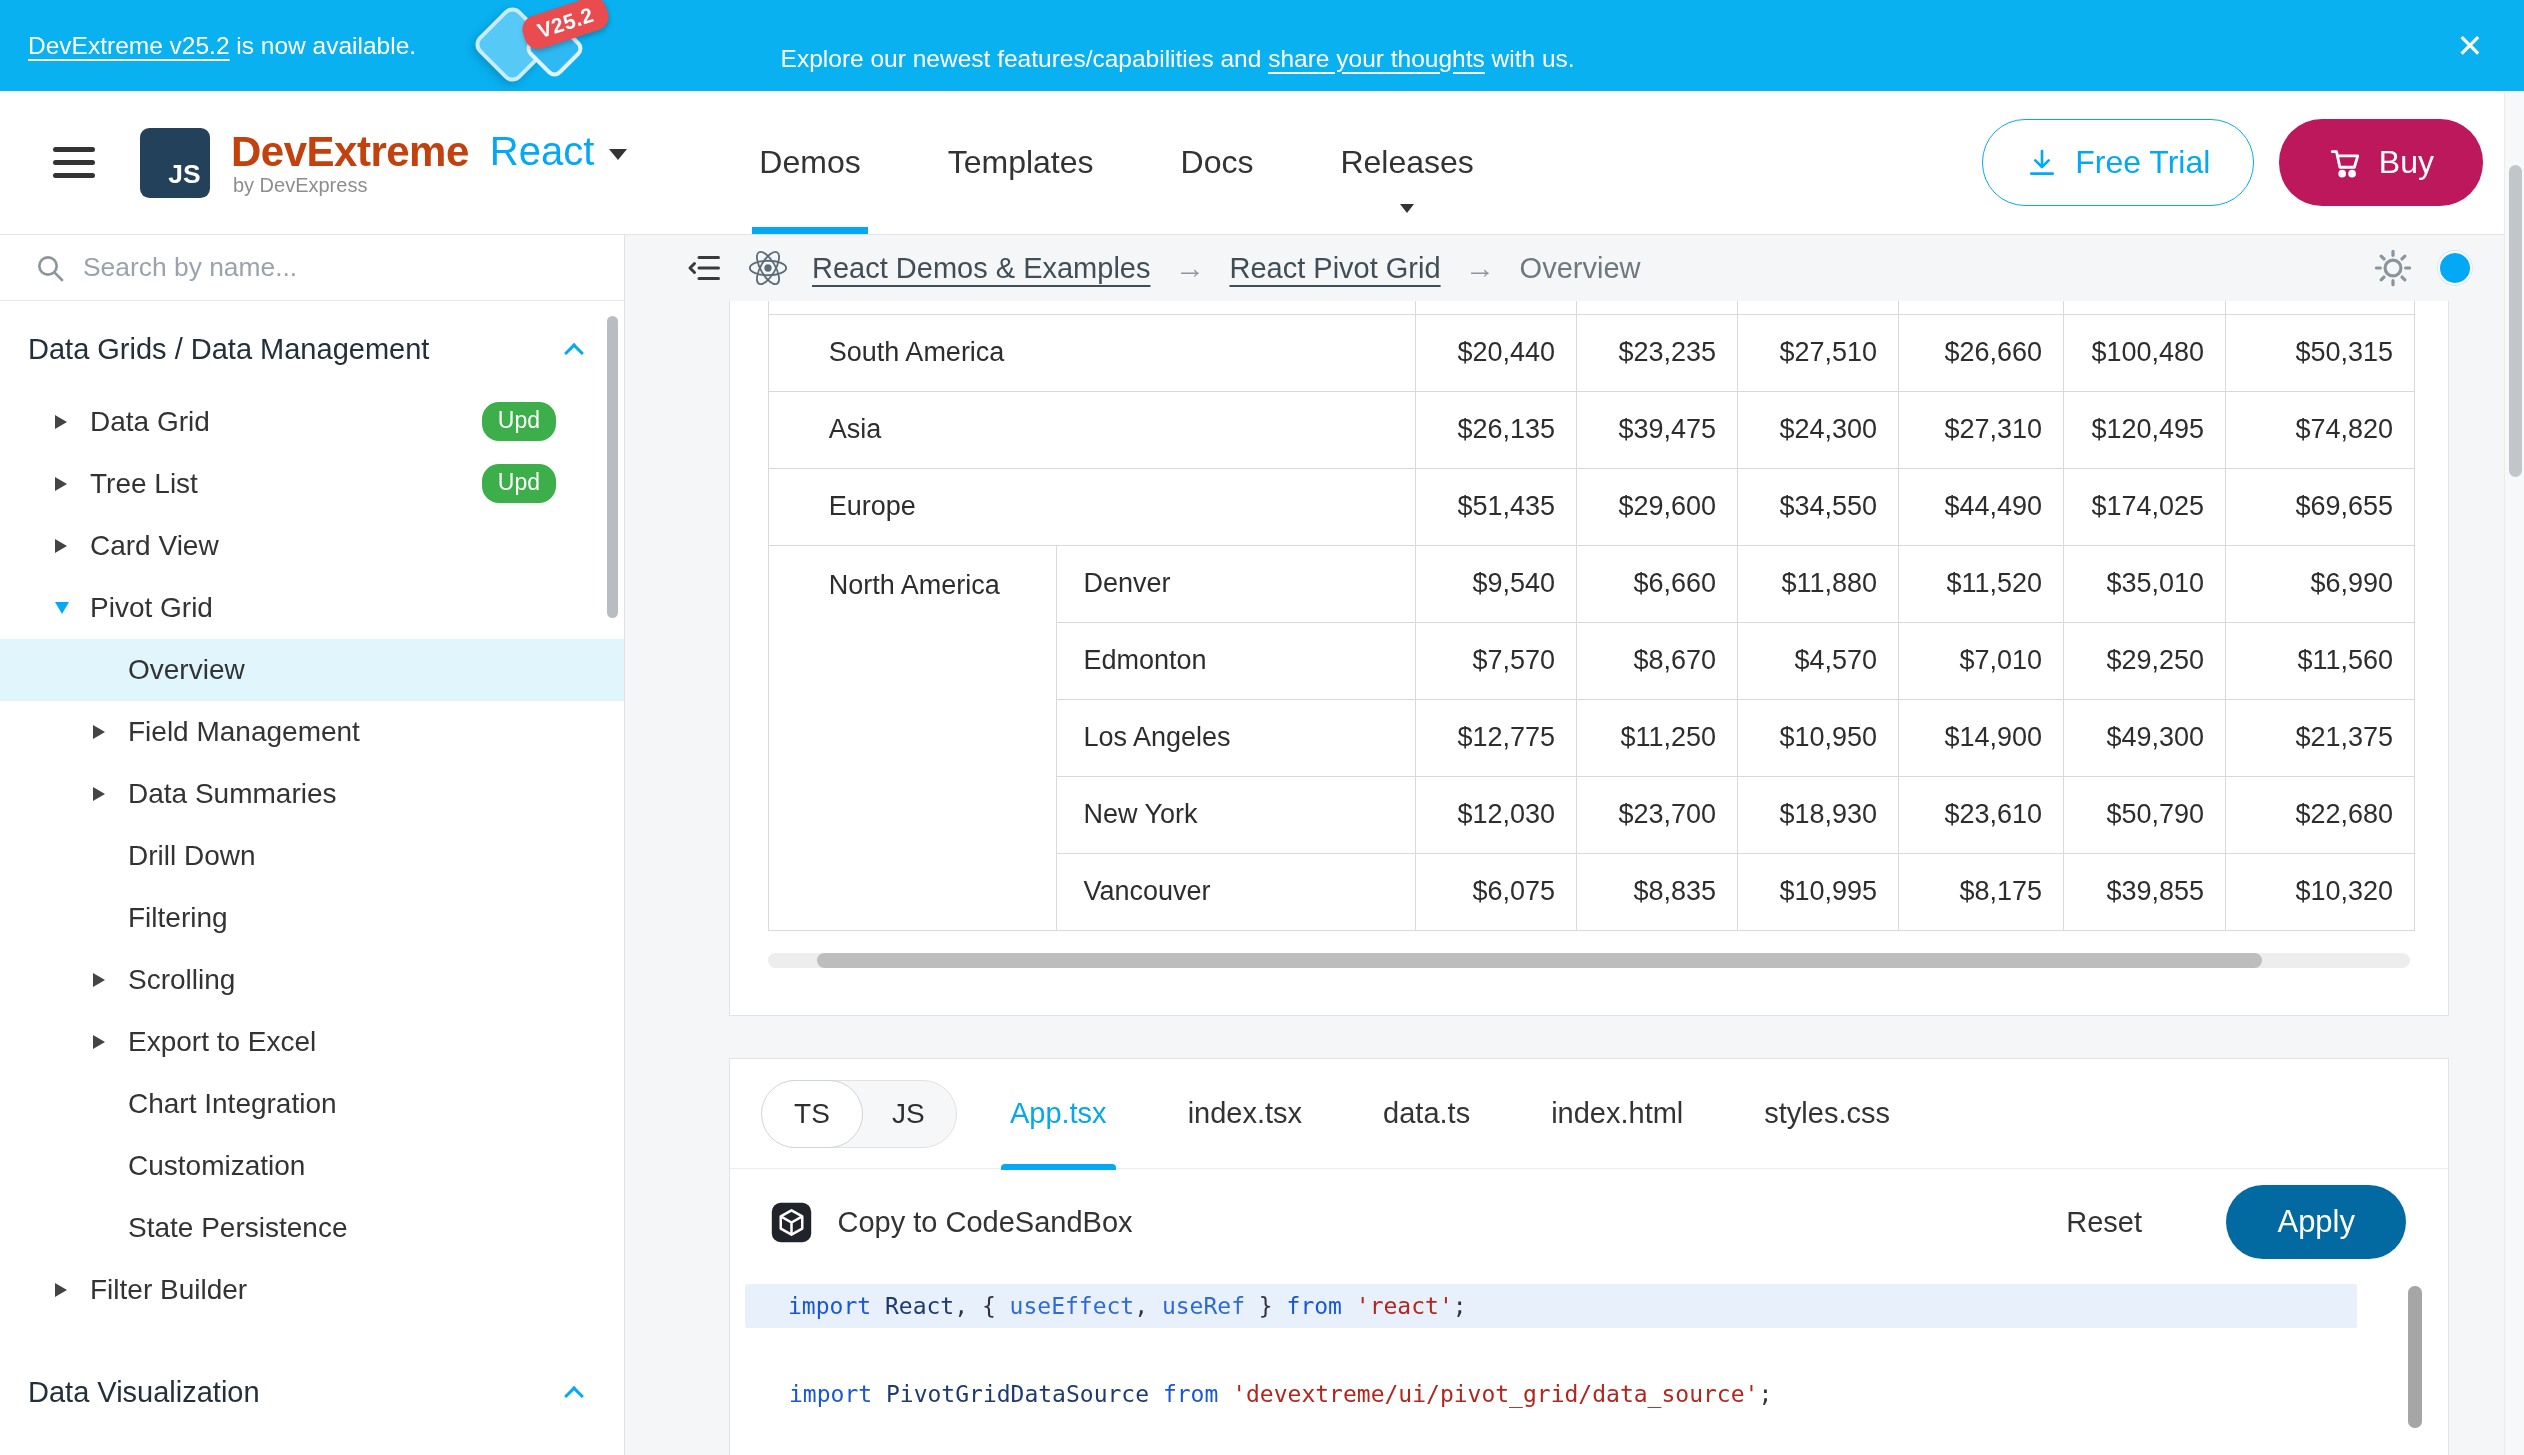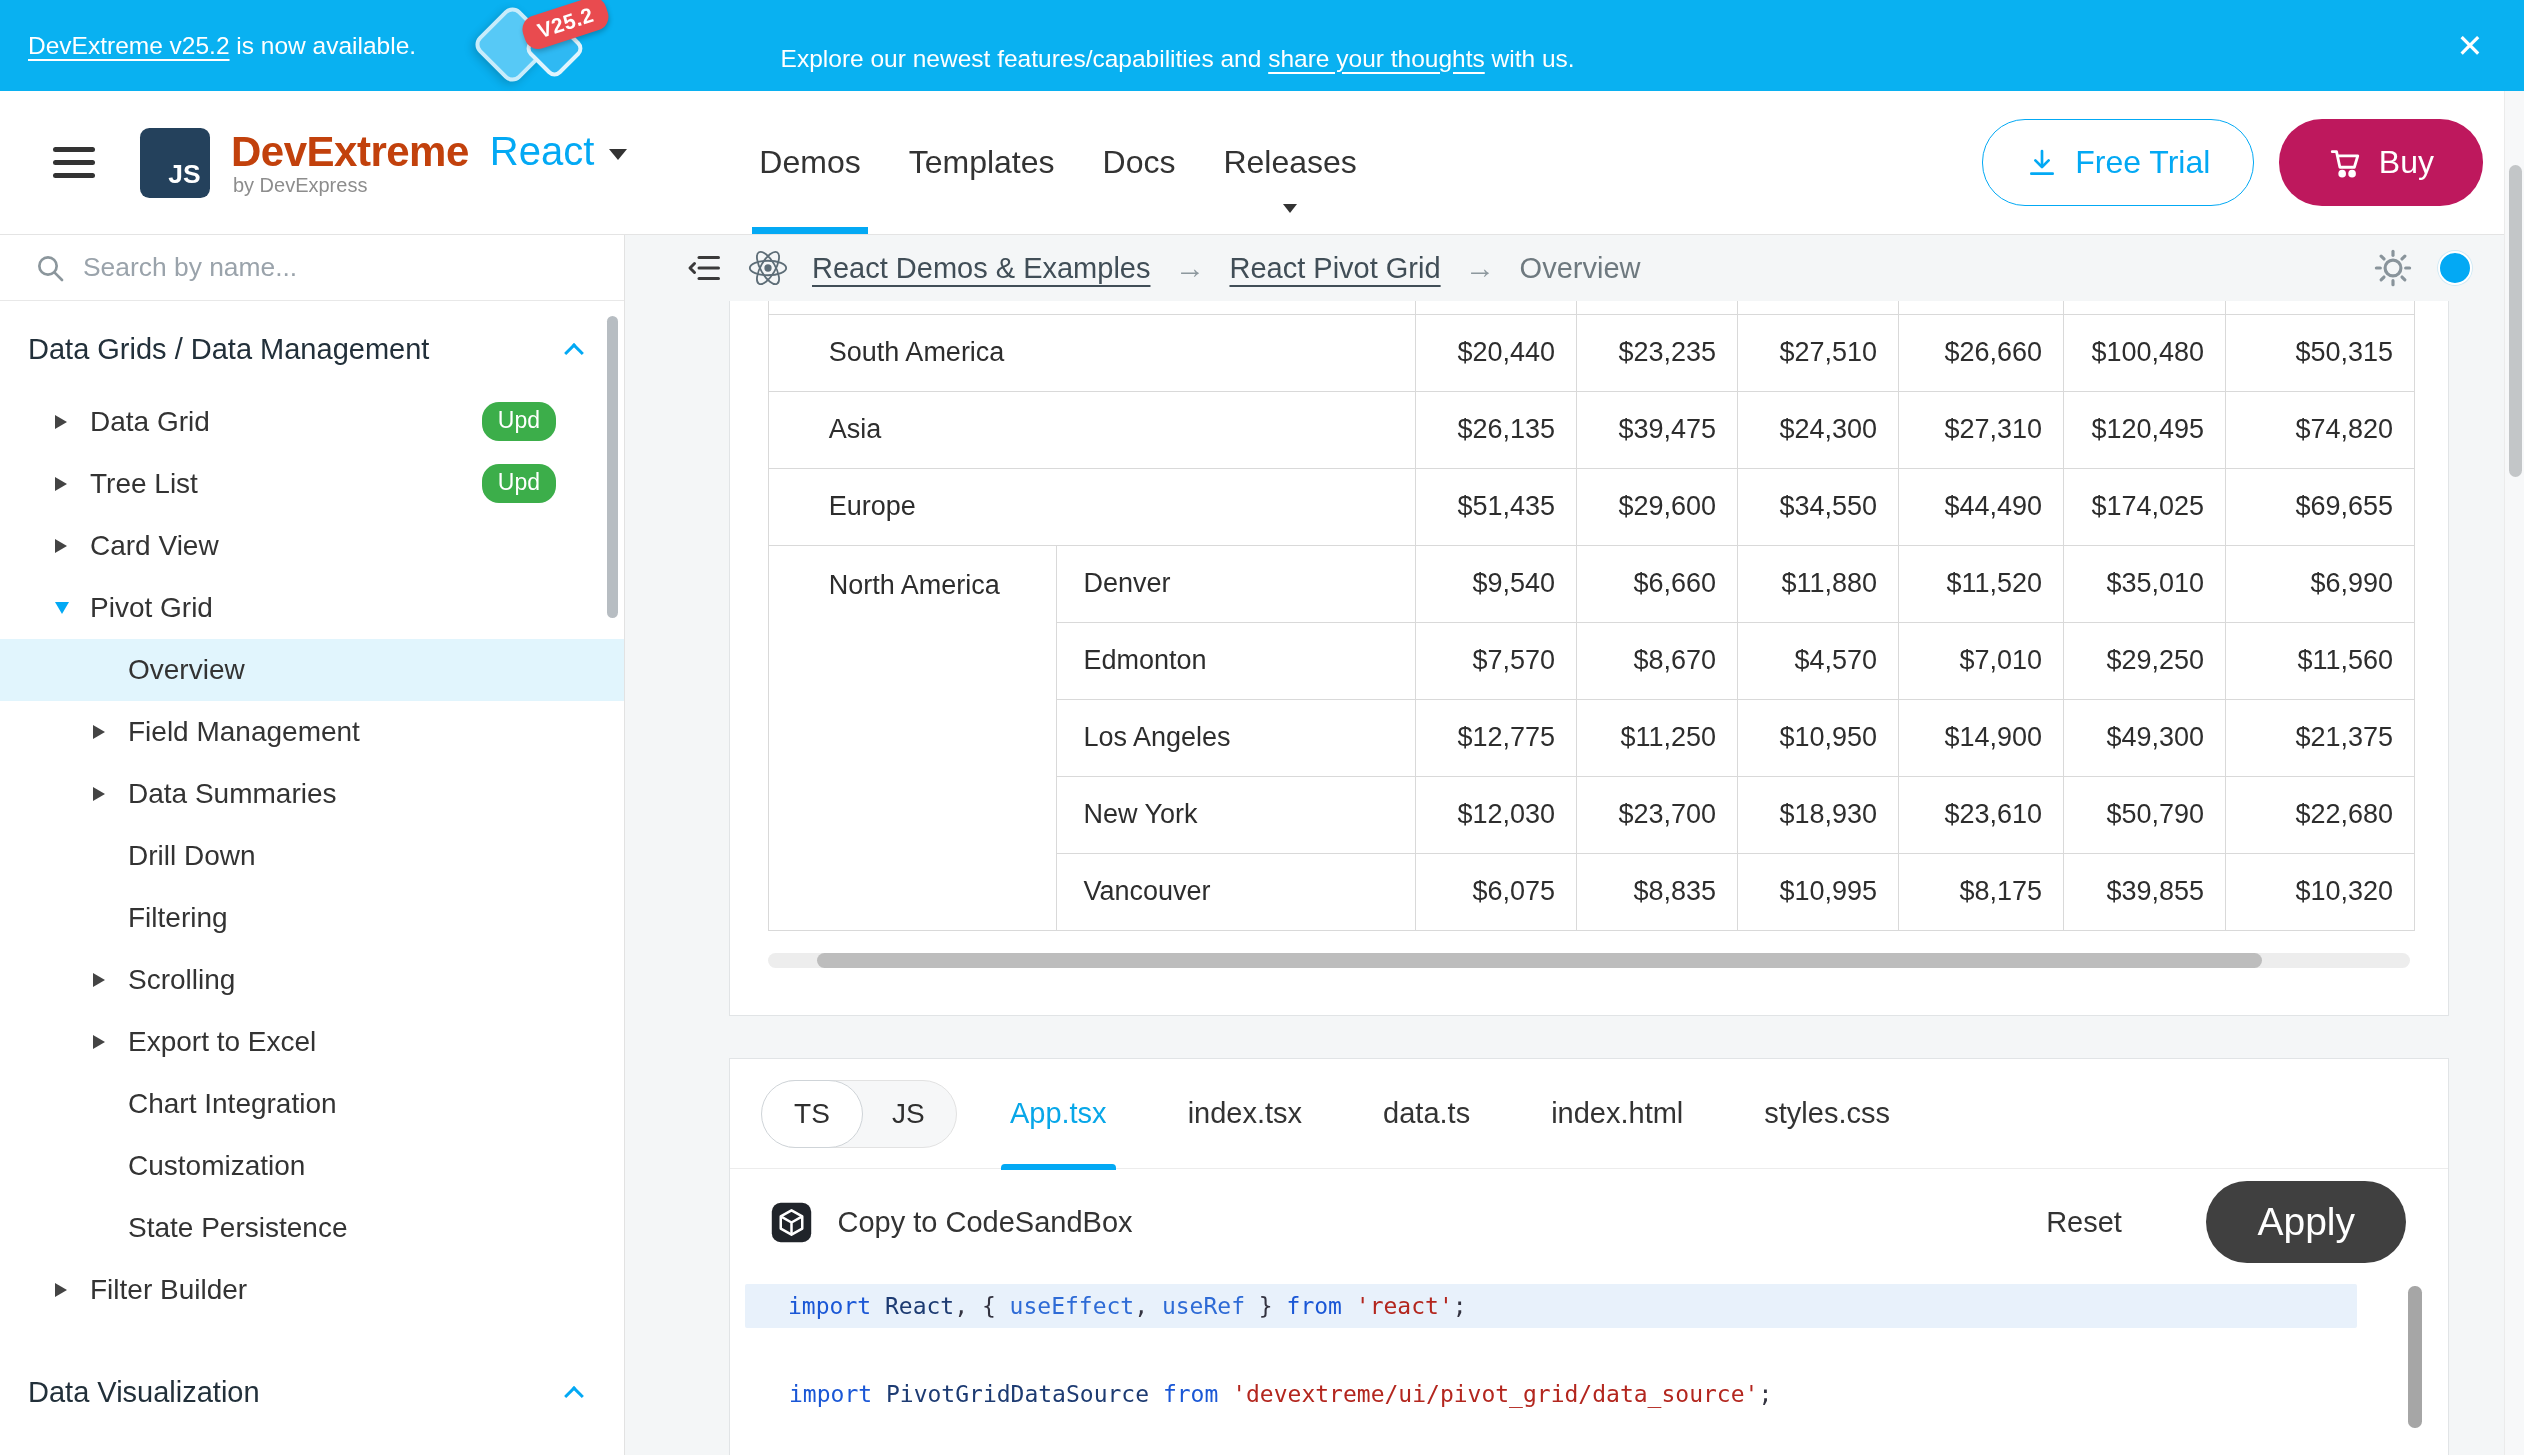--- a/index.html
+++ b/index.html
@@ -27,21 +27,21 @@
   .hamburger { display: flex; flex-direction: column; gap: 8.5px; width: 42px; margin-right: 45px; }
   .hamburger span { display: block; height: 4.7px; background: #333; border-radius: 2.8px; }
   .logo-box { width: 70px; height: 70px; background: #24415c; border-radius: 9.4px; color: #fff;
     display: flex; align-items: flex-end; justify-content: flex-end; padding: 7.6px 9.4px; font-weight: 700; font-size: 26.4px; flex: none; }
   .brand { margin-left: 21px; display: flex; flex-direction: column; }
   .brand-row { display: flex; align-items: center; gap: 21px; }
   .brand-name { font-size: 42px; font-weight: 700; color: #c2410c; letter-spacing: -0.5px; }
   .framework { font-size: 40px; color: #03a9f4; display: flex; align-items: center; gap: 15px; }
   .caret-down { width: 0; height: 0; border-left: 9.4px solid transparent; border-right: 9.4px solid transparent; border-top: 11.3px solid #333; margin-top: 5.7px; }
   .byline { font-size: 20px; color: #8d8d8d; margin-top: -1.9px; margin-left: 1.9px; }
-  .nav { display: flex; margin-left: 132px; gap: 48px; height: 100%; align-items: center; }
+  .nav { display: flex; margin-left: 132px; gap: 87px; height: 100%; align-items: center; }
   .nav-item { position: relative; height: 100%; display: flex; align-items: center; font-size: 32px; color: #333; }
   .nav-item.active::after { content: ""; position: absolute; bottom: 0; left: -7.6px; right: -7.6px; height: 6.6px; background: #03a9f4; }
   .nav-caret { position: absolute; bottom: 21px; left: 50%; margin-left: -7.6px; width: 0; height: 0;
     border-left: 7.6px solid transparent; border-right: 7.6px solid transparent; border-top: 9.4px solid #333; }
   .hdr-actions { margin-left: auto; display: flex; gap: 24.5px; align-items: center; }
   .btn-trial { display: flex; align-items: center; gap: 17px; height: 87px; padding: 0 43px;
     border: 1.9px solid #03a9f4; border-radius: 43px; color: #03a9f4; font-size: 32px; background: #fff; font-family: inherit; }
   .btn-buy { display: flex; align-items: center; gap: 17px; height: 87px; padding: 0 49px;
     background: #be185d; border: none; border-radius: 43px; color: #fff; font-size: 32px; font-family: inherit; }
 
@@ -101,21 +101,21 @@
   .lang-toggle { display: flex; align-items: flex-end; border: 1.9px solid #e2e2e2; background: #f6f7f8; border-radius: 38px; height: 68px; }
   .lang-opt { display: flex; align-items: center; height: 68px; padding: 0 32px; font-size: 28px; color: #2f2f2f; border: 1.9px solid transparent; border-radius: 38px; margin: -1.9px; }
   .lang-opt.sel { background: #fff; border-color: #cfd4d8; }
   .tabs { display: flex; margin-left: 53px; gap: 81px; height: 100%; }
   .tab { display: flex; align-items: center; font-size: 29px; color: #333; position: relative; }
   .tab.active { color: #08a7e8; }
   .tab.active::after { content: ""; position: absolute; bottom: -1.9px; left: -9.4px; right: -9.4px; height: 5.7px; background: #03a9f4; border-radius: 3.8px 3.8px 0 0; }
   .code-toolbar { height: 106px; display: flex; align-items: center; padding: 0 42px 0 40px; gap: 24.5px; }
   .copy-btn { display: flex; align-items: center; gap: 24.5px; font-size: 29px; color: #333; }
   .reset { margin-left: auto; font-size: 29px; color: #333; margin-right: 60px; background: none; border: none; font-family: inherit; }
-  .apply { background: #404040; color: #fff; font-size: 39px; padding: 19px 51px; border: none; border-radius: 43px; font-family: inherit; }
+  .apply { background: #0369a1; color: #fff; font-size: 31px; padding: 19px 51px; border: none; border-radius: 43px; font-family: inherit; }
   .code-area { position: relative; padding: 9.4px 0 28px; font-family: "DejaVu Sans Mono", "Liberation Mono", monospace; font-size: 23px; }
   .code-line { height: 44px; line-height: 44px; padding-left: 59px; white-space: pre; }
   .code-line.hl { background: #e8f1fb; margin: 0 91px 0 15px; padding-left: 43px; border-radius: 1.9px; }
   .tok-kw { color: #1a57d6; }
   .tok-type { color: #1d3b72; }
   .tok-id { color: #2e6bd6; }
   .tok-str { color: #b3261e; }
   .tok-pl { color: #333340; }
   .code-vscroll { position: absolute; right: 26.4px; top: 11.3px; width: 13.2px; height: 142px; background: #a6a6a6; border-radius: 6.6px; }
 

